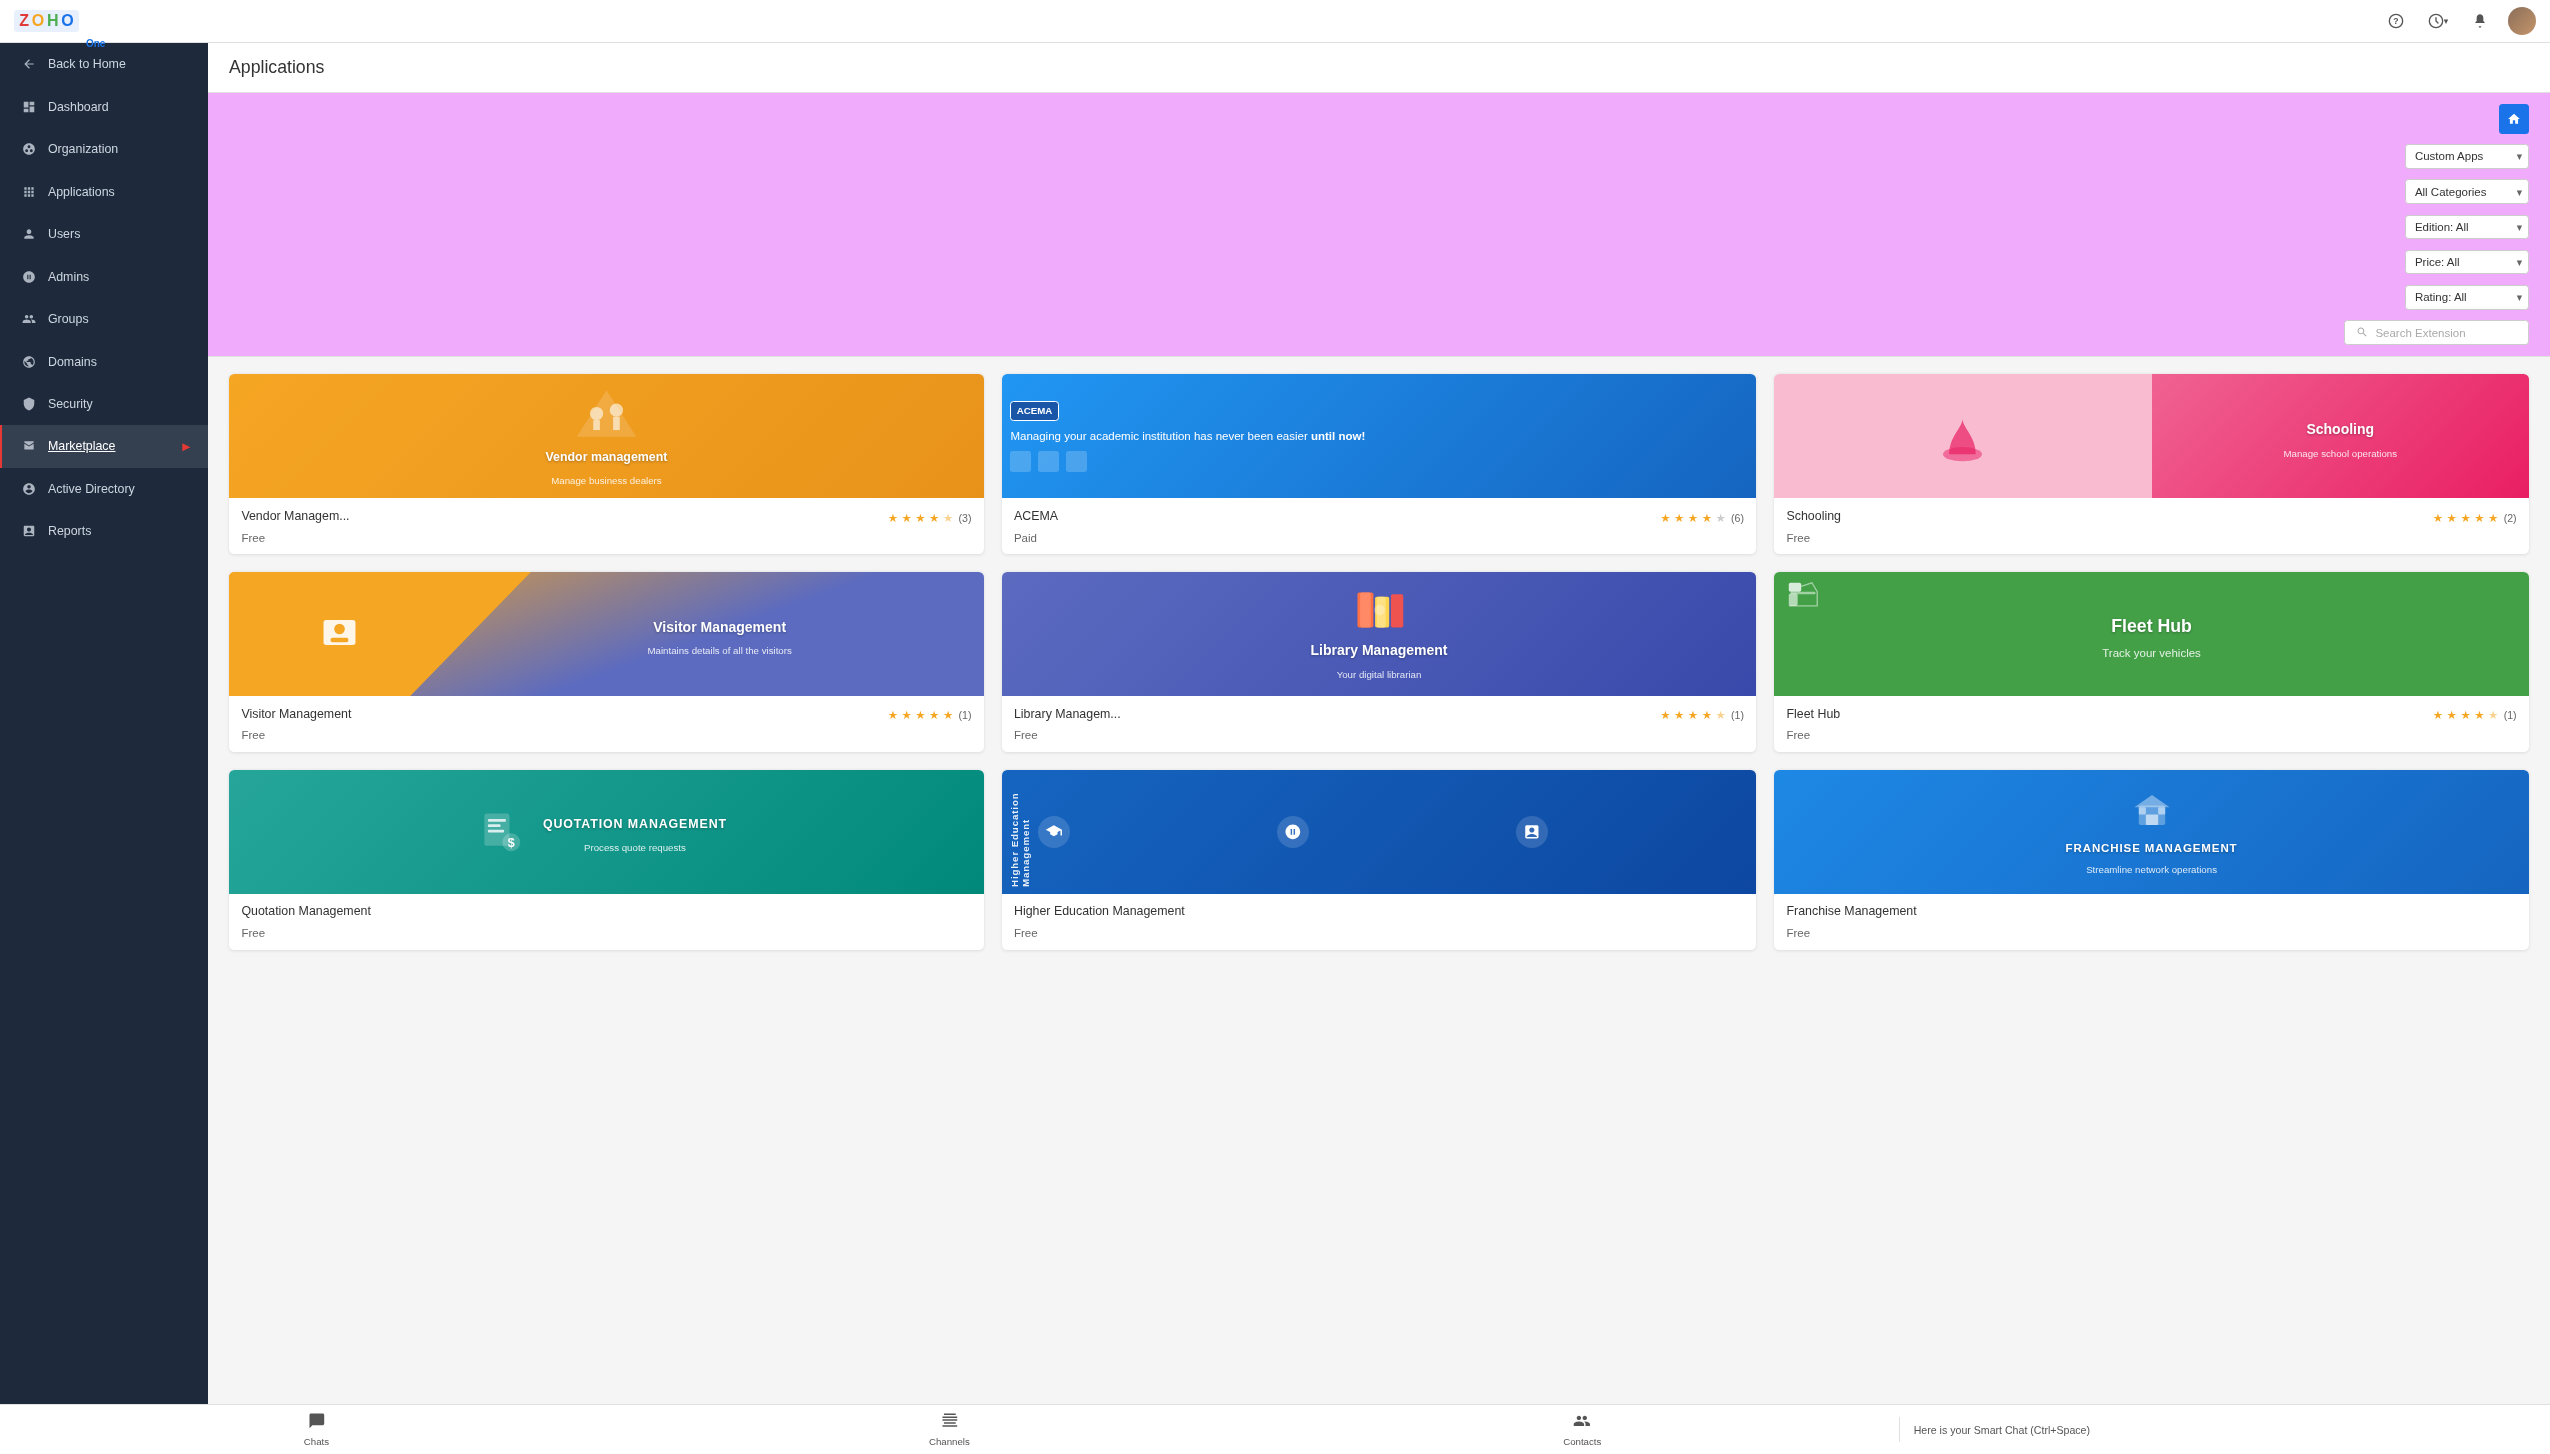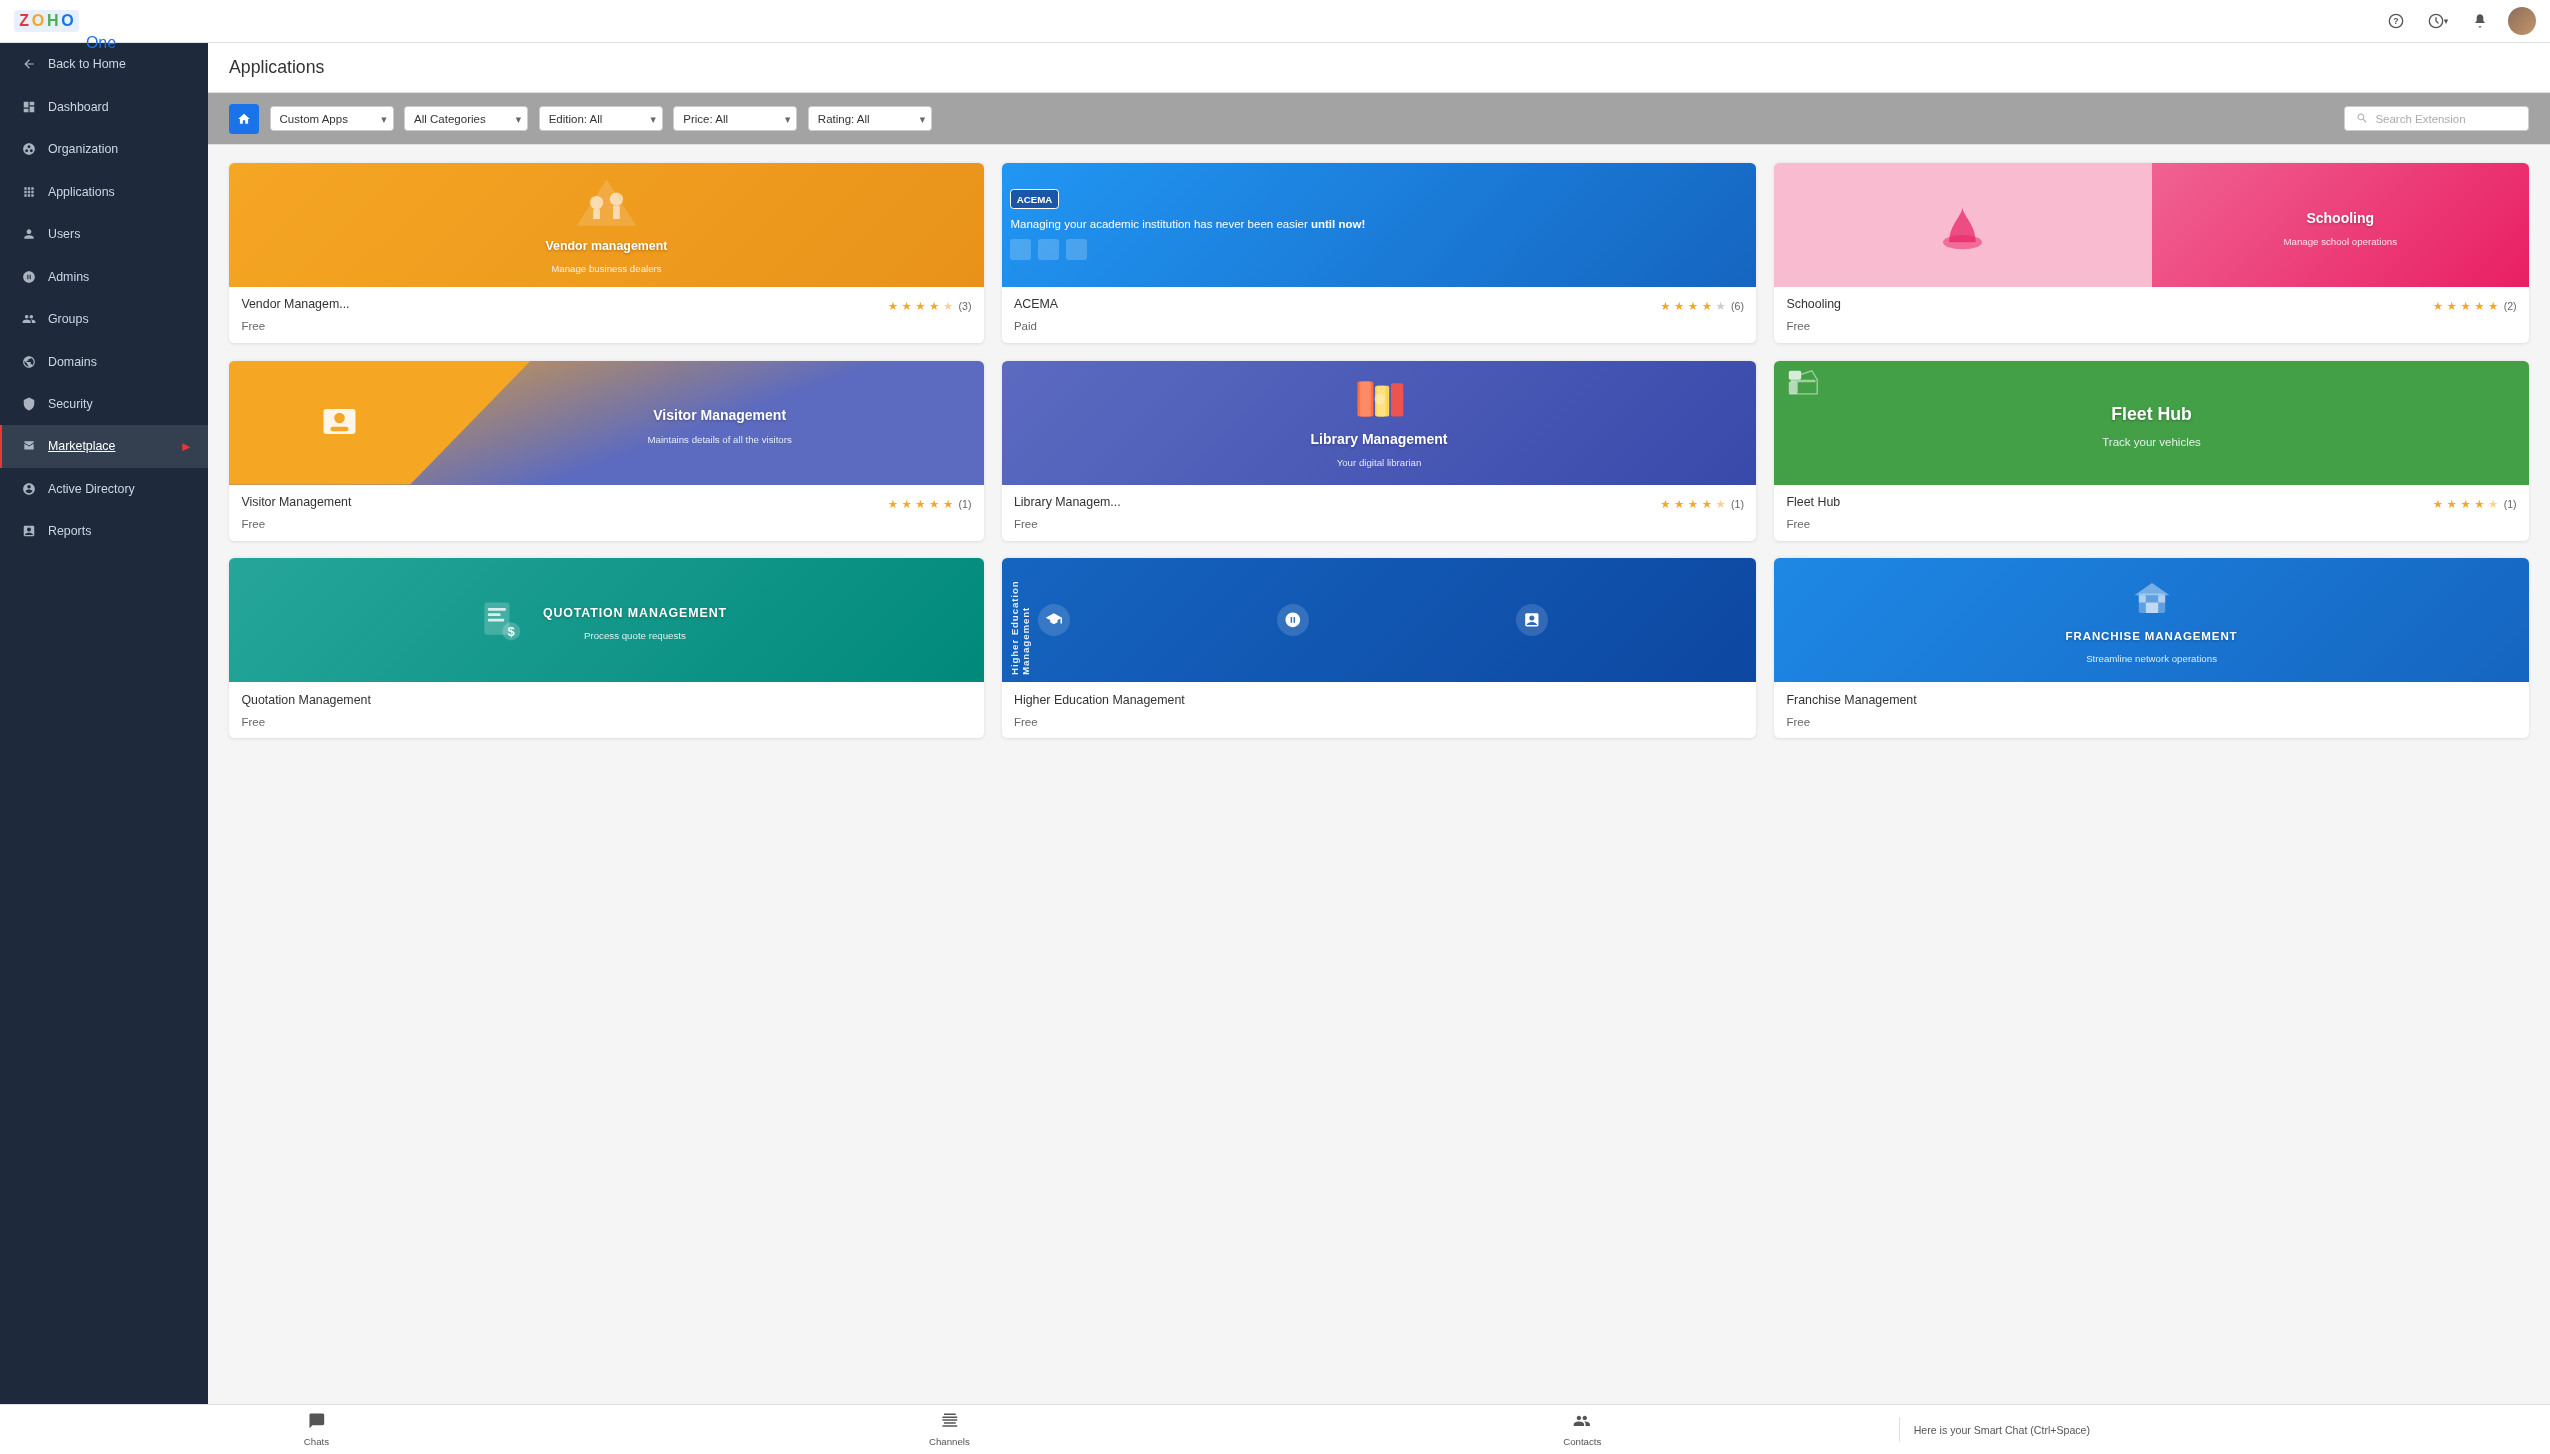--- a/index.html
+++ b/index.html
@@ -19,21 +19,21 @@
     }
     .logo-area { display: flex; align-items: center; gap: 7px; }
     .logo-z { color: #e03a3a; font-weight: 900; font-size: 16px; }
     .logo-o { color: #f5a623; font-weight: 900; font-size: 16px; }
     .logo-h { color: #4caf50; font-weight: 900; font-size: 16px; }
     .logo-o2 { color: #1a73e8; font-weight: 900; font-size: 16px; }
     .logo-brand-box {
       background: #e8f0fe; border-radius: 3.5px; padding: 1.8px 5.3px;
       display: flex; align-items: center; gap: 2.7px;
     }
-    .one-text { color: #1a73e8; font-size: 16px; font-weight: 400; margin-top: 44px; }
+    .one-text { color: #1a73e8; font-size: 10px; font-weight: 700; margin-top: 44px; }
     .header-right { display: flex; align-items: center; gap: 14px; }
     .header-icon { width: 28px; height: 28px; display: flex; align-items: center; justify-content: center; cursor: pointer; color: #555; font-size: 16px; }
     .avatar-placeholder { width: 28px; height: 28px; border-radius: 50%; background: linear-gradient(135deg, #8B6E5A, #C4956A); }
 
     
     .main-layout { display: flex; flex: 1; overflow: hidden; }
 
     
     .sidebar {
       width: 208px;
@@ -92,26 +92,27 @@
     }
     .content-header {
       background: #fff;
       padding: 14px 21px;
       border-bottom: 0.9px solid #e0e0e0;
     }
     .page-title { font-size: 17.7px; color: #333; font-weight: 500; }
 
     
     .filter-bar {
-      background: #a3a3a3;
+      background: #f0abfc;
       padding: 10.6px 21px;
       display: flex;
-      align-items: center;
+      align-items: flex-end;
       gap: 10.6px;
       border-bottom: 0.9px solid #e0e0e0;
+      flex-direction: column;
     }
     .home-btn {
       background: #1a73e8;
       color: #fff;
       border: none;
       border-radius: 3.5px;
       width: 30px; height: 30px;
       display: flex; align-items: center; justify-content: center;
       cursor: pointer;
       font-size: 14px;

